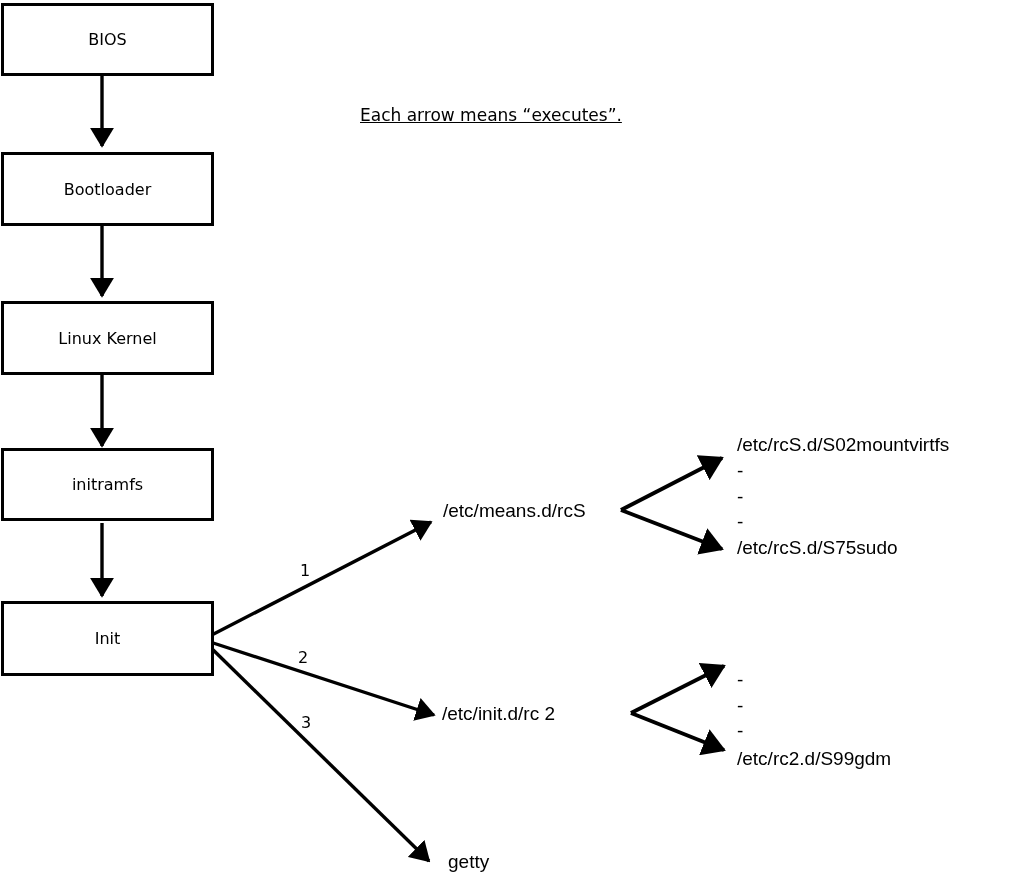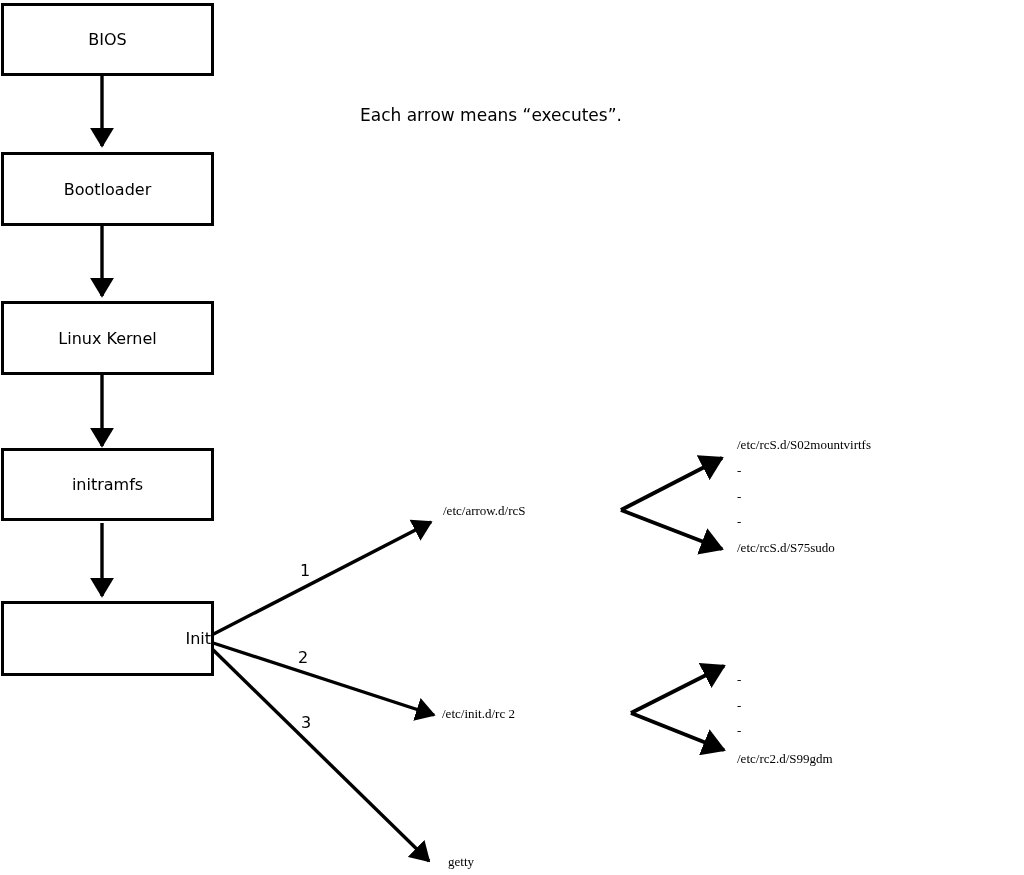--- a/index.html
+++ b/index.html
@@ -25,39 +25,40 @@
     left:1px;width:213px;
     box-sizing:border-box;
     border:3px solid var(--line);
     background:var(--boxfill);
     display:flex;align-items:center;justify-content:center;
     font-size:16px;
     color:var(--text);
   }
   .mono{
     position:absolute;
-    font-family:Liberation Serif, serif;
-    font-size:13px;
+    font-family:Liberation Sans, sans-serif;
+    font-size:19px;
     line-height:1;
     transform:translateY(-50%);
     white-space:pre;
     color:var(--text);
   }
   .branch-num{
     position:absolute;
     font-size:16px;
     transform:translate(-50%,-50%);
     color:var(--text);
   }
   .note{
     position:absolute;
     left:360px;top:115px;
     transform:translateY(-50%);
     font-size:17px;
     color:var(--text);
+    text-decoration:underline;
   }
 </style>
 </head>
 <body>
 
 <div class="stage">
 
   <svg class="wires" width="1024" height="875" viewBox="0 0 1024 875" aria-hidden="true">
     <defs>
       <marker id="ah" markerUnits="strokeWidth" markerWidth="5.8" markerHeight="7" viewBox="0 0 5.8 7" refX="5.3" refY="3.5" orient="auto">
@@ -110,29 +111,29 @@
   </div>
   <div class="flow-box" style="top:152px;height:74px;">
     <span>Bootloader</span>
   </div>
   <div class="flow-box" style="top:301px;height:74px;">
     <span>Linux Kernel</span>
   </div>
   <div class="flow-box" style="top:448px;height:73px;">
     <span>initramfs</span>
   </div>
-  <div class="flow-box" style="top:601px;height:75px;justify-content:flex-end;">
+  <div class="flow-box" style="top:601px;height:75px;">
     <span>Init</span>
   </div>
 
   <div class="branch-num" style="left:305px;top:570px;">1</div>
   <div class="branch-num" style="left:303px;top:657px;">2</div>
   <div class="branch-num" style="left:306px;top:722px;">3</div>
 
-  <div class="mono" style="left:443px;top:510px;">/etc/arrow.d/rcS</div>
+  <div class="mono" style="left:443px;top:510px;">/etc/means.d/rcS</div>
   <div class="mono" style="left:737px;top:444px;">/etc/rcS.d/S02mountvirtfs</div>
   <div class="mono" style="left:737px;top:470px;">-</div>
   <div class="mono" style="left:737px;top:496px;">-</div>
   <div class="mono" style="left:737px;top:521px;">-</div>
   <div class="mono" style="left:737px;top:547px;">/etc/rcS.d/S75sudo</div>
 
   <div class="mono" style="left:442px;top:713px;">/etc/init.d/rc 2</div>
   <div class="mono" style="left:737px;top:679px;">-</div>
   <div class="mono" style="left:737px;top:705px;">-</div>
   <div class="mono" style="left:737px;top:730px;">-</div>

